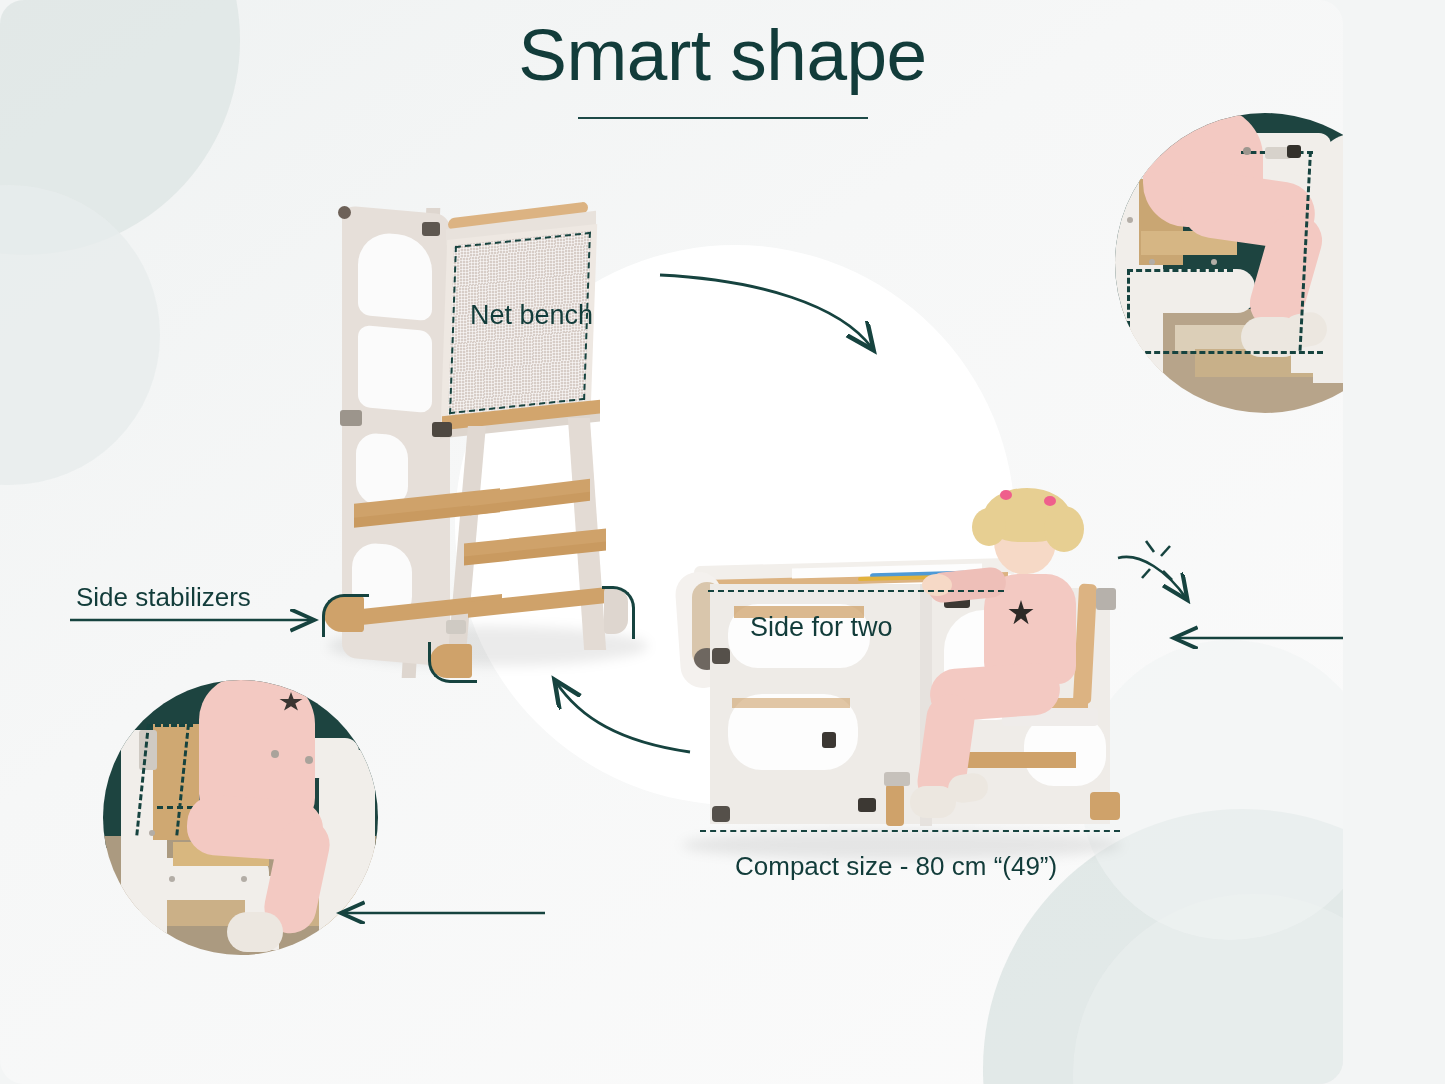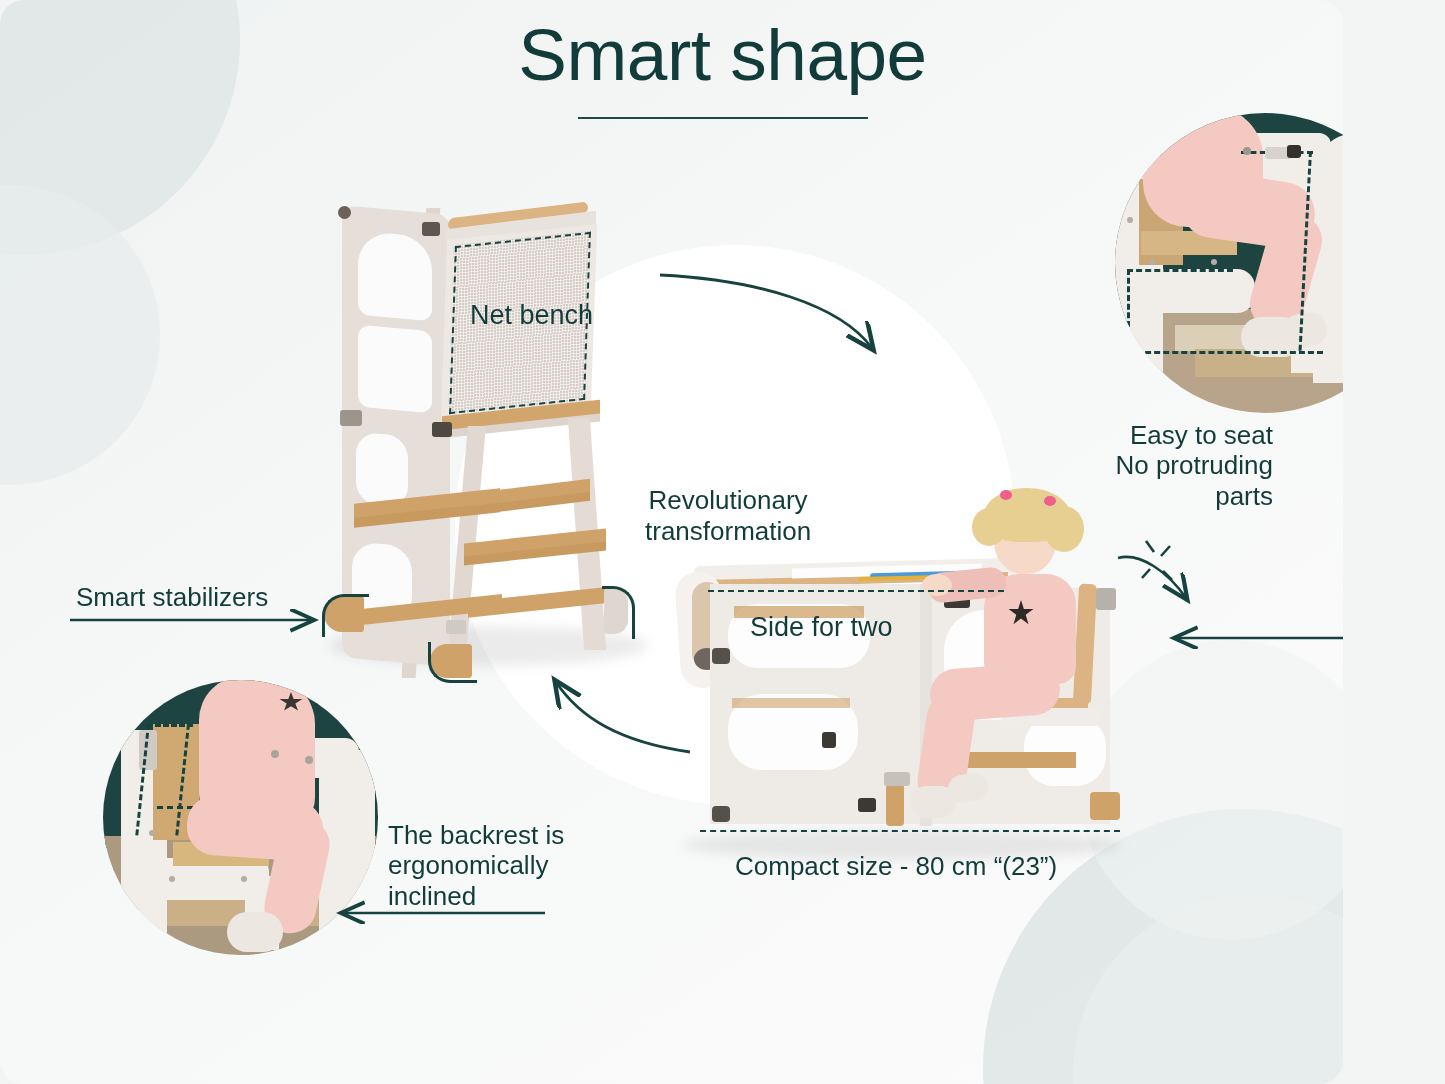--- a/index.html
+++ b/index.html
@@ -293,30 +293,22 @@
     <div class="sock" style="left:124px;top:232px;width:56px;height:40px;"></div>
     <div style="position:absolute;left:176px;top:12px;width:24px;height:20px;background:#3a3632;clip-path:polygon(50% 0,61% 35%,98% 35%,68% 57%,79% 93%,50% 71%,21% 93%,32% 57%,2% 35%,39% 35%);"></div>
 
     <div style="position:absolute;left:46px;top:150px;width:6px;height:6px;border-radius:50%;background:#b3ada6;"></div>
     <div style="position:absolute;left:66px;top:196px;width:6px;height:6px;border-radius:50%;background:#b3ada6;"></div>
     <div style="position:absolute;left:138px;top:196px;width:6px;height:6px;border-radius:50%;background:#b3ada6;"></div>
     <div style="position:absolute;left:168px;top:70px;width:8px;height:8px;border-radius:50%;background:#a9a39b;"></div>
     <div style="position:absolute;left:202px;top:76px;width:8px;height:8px;border-radius:50%;background:#a9a39b;"></div>
   </div>
 
-  <div class="callout c-revol">Revolutionary
-transformation</div>
-  <div class="callout c-side-stab">Smart stabilizers</div>
-  <div class="callout c-backrest">The backrest is
-ergonomically
-inclined</div>
-  <div class="callout c-compact">Compact size - 80 cm “(23”)</div>
-  <div class="callout c-easy">Easy to seat
-No protruding
-parts</div>
+  <div class="callout c-side-stab">Side stabilizers</div>
+  <div class="callout c-compact">Compact size - 80 cm “(49”)</div>
 
   <svg class="over" viewBox="0 0 1445 1084">
     <defs>
       <marker id="ah" markerWidth="12" markerHeight="12" refX="9" refY="4.5" orient="auto">
         <path d="M0,0 L10,4.5 L0,9" fill="none" stroke="#16433f" stroke-width="1.6"></path>
       </marker>
     </defs>
 
     <g>
       <line x1="70" y1="620" x2="312" y2="620" stroke="#16433f" stroke-width="2.4" marker-end="url(#ah)"></line>

